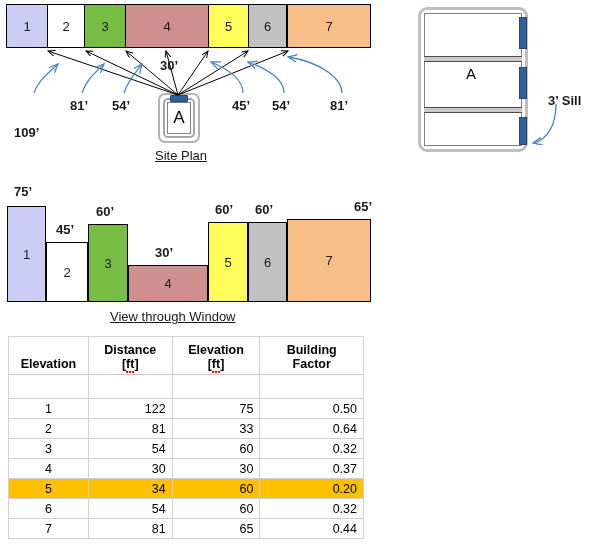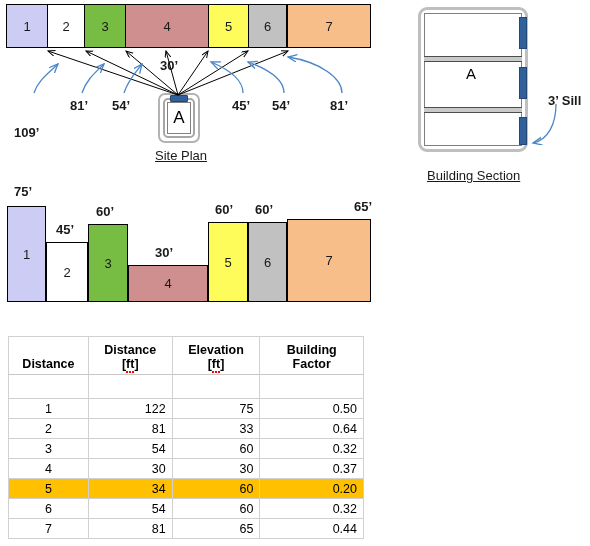--- a/index.html
+++ b/index.html
@@ -181,40 +181,40 @@
   <div class="floor-slab" style="left:424px;top:107px;width:98px;height:6px;"></div>
 
   <div class="sill" style="left:519px;top:17px;width:8px;height:32px;"></div>
   <div class="sill" style="left:519px;top:67px;width:8px;height:32px;"></div>
   <div class="sill" style="left:519px;top:117px;width:8px;height:28px;"></div>
 
   <div class="sect-label" style="left:466px;top:65px;">A</div>
 
   <div class="lbl" style="left:548px;top:93px;">3’ Sill</div>
 
-  <div class="caption" style="left:427px;top:168px;">Building Section</div>
 
   <div>
     <div class="bldg" style="left:7px;top:206px;width:39px;height:96px;background:#CCCCF5;">1</div>
     <div class="bldg" style="left:46px;top:242px;width:42px;height:60px;background:#FFFFFF;">2</div>
     <div class="bldg" style="left:88px;top:224px;width:40px;height:78px;background:#77BC43;">3</div>
     <div class="bldg" style="left:128px;top:265px;width:80px;height:37px;background:#D08F8F;">4</div>
     <div class="bldg" style="left:208px;top:222px;width:40px;height:80px;background:#FDFC5A;">5</div>
     <div class="bldg" style="left:248px;top:222px;width:39px;height:80px;background:#C1C1C1;">6</div>
     <div class="bldg" style="left:287px;top:219px;width:84px;height:83px;background:#F7BE8A;">7</div>
   </div>
 
   <div class="lbl" style="left:14px;top:184px;">75’</div>
   <div class="lbl" style="left:56px;top:222px;">45’</div>
   <div class="lbl" style="left:96px;top:204px;">60’</div>
   <div class="lbl" style="left:155px;top:245px;">30’</div>
   <div class="lbl" style="left:215px;top:202px;">60’</div>
   <div class="lbl" style="left:255px;top:202px;">60’</div>
   <div class="lbl" style="left:318px;top:199px;margin-left:36px;">65’</div>
 
+  <div class="caption" style="left:110px;top:309px;">View through Window</div>
 
   <svg class="overlay" viewBox="0 0 590 546">
     <defs>
       <marker id="ahBlack" markerWidth="9" markerHeight="9" refX="7" refY="3" orient="auto" markerUnits="strokeWidth">
         <path d="M0,0 L7,3 L0,6" fill="none" stroke="#000" stroke-width="1"></path>
       </marker>
       <marker id="ahBlue" markerWidth="9" markerHeight="9" refX="7" refY="3" orient="auto" markerUnits="strokeWidth">
         <path d="M0,0 L7,3 L0,6" fill="none" stroke="#4a86c8" stroke-width="1"></path>
       </marker>
     </defs>
@@ -245,21 +245,21 @@
 
   <table class="data" style="left:8px;top:336px;width:356px;">
     <colgroup>
       <col style="width:80px">
       <col style="width:84px">
       <col style="width:88px">
       <col style="width:104px">
     </colgroup>
     <thead>
       <tr>
-        <th>Distance</th>
+        <th>Elevation</th>
         <th><span>Distance [</span><span class="sq">ft</span><span>]</span></th>
         <th><span>Elevation [</span><span class="sq">ft</span><span>]</span></th>
         <th>Building Factor</th>
       </tr>
     </thead>
     <tbody>
       <tr class="spacer">
         <td></td>
         <td></td>
         <td></td>

